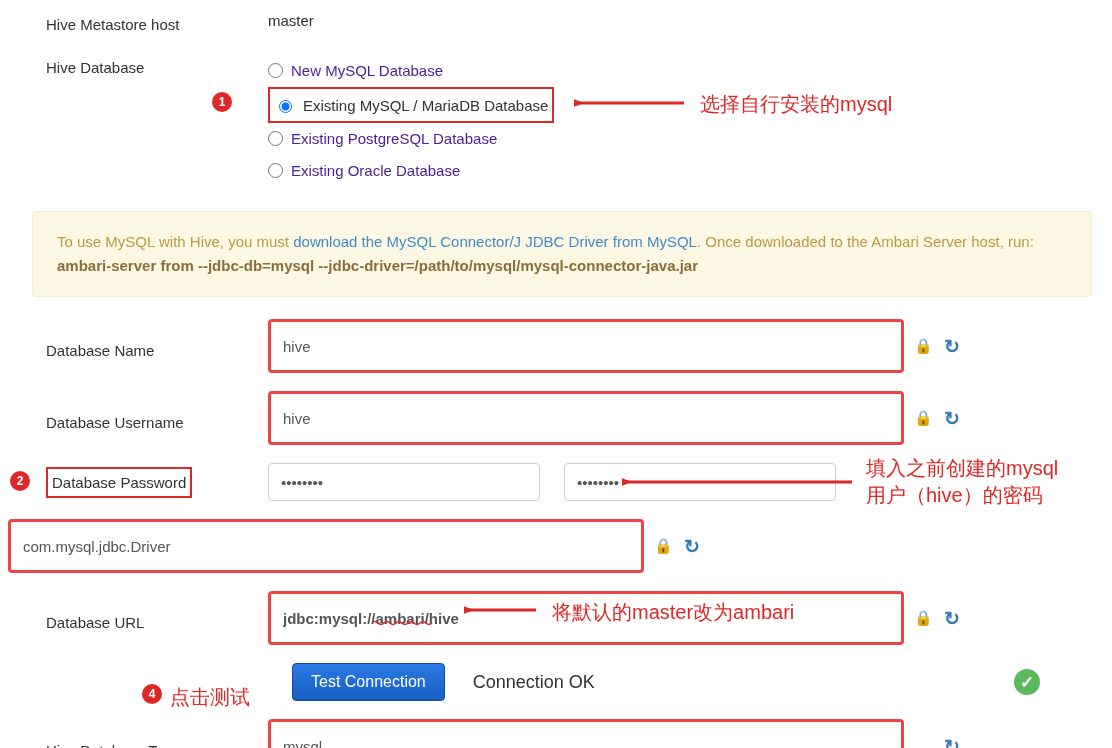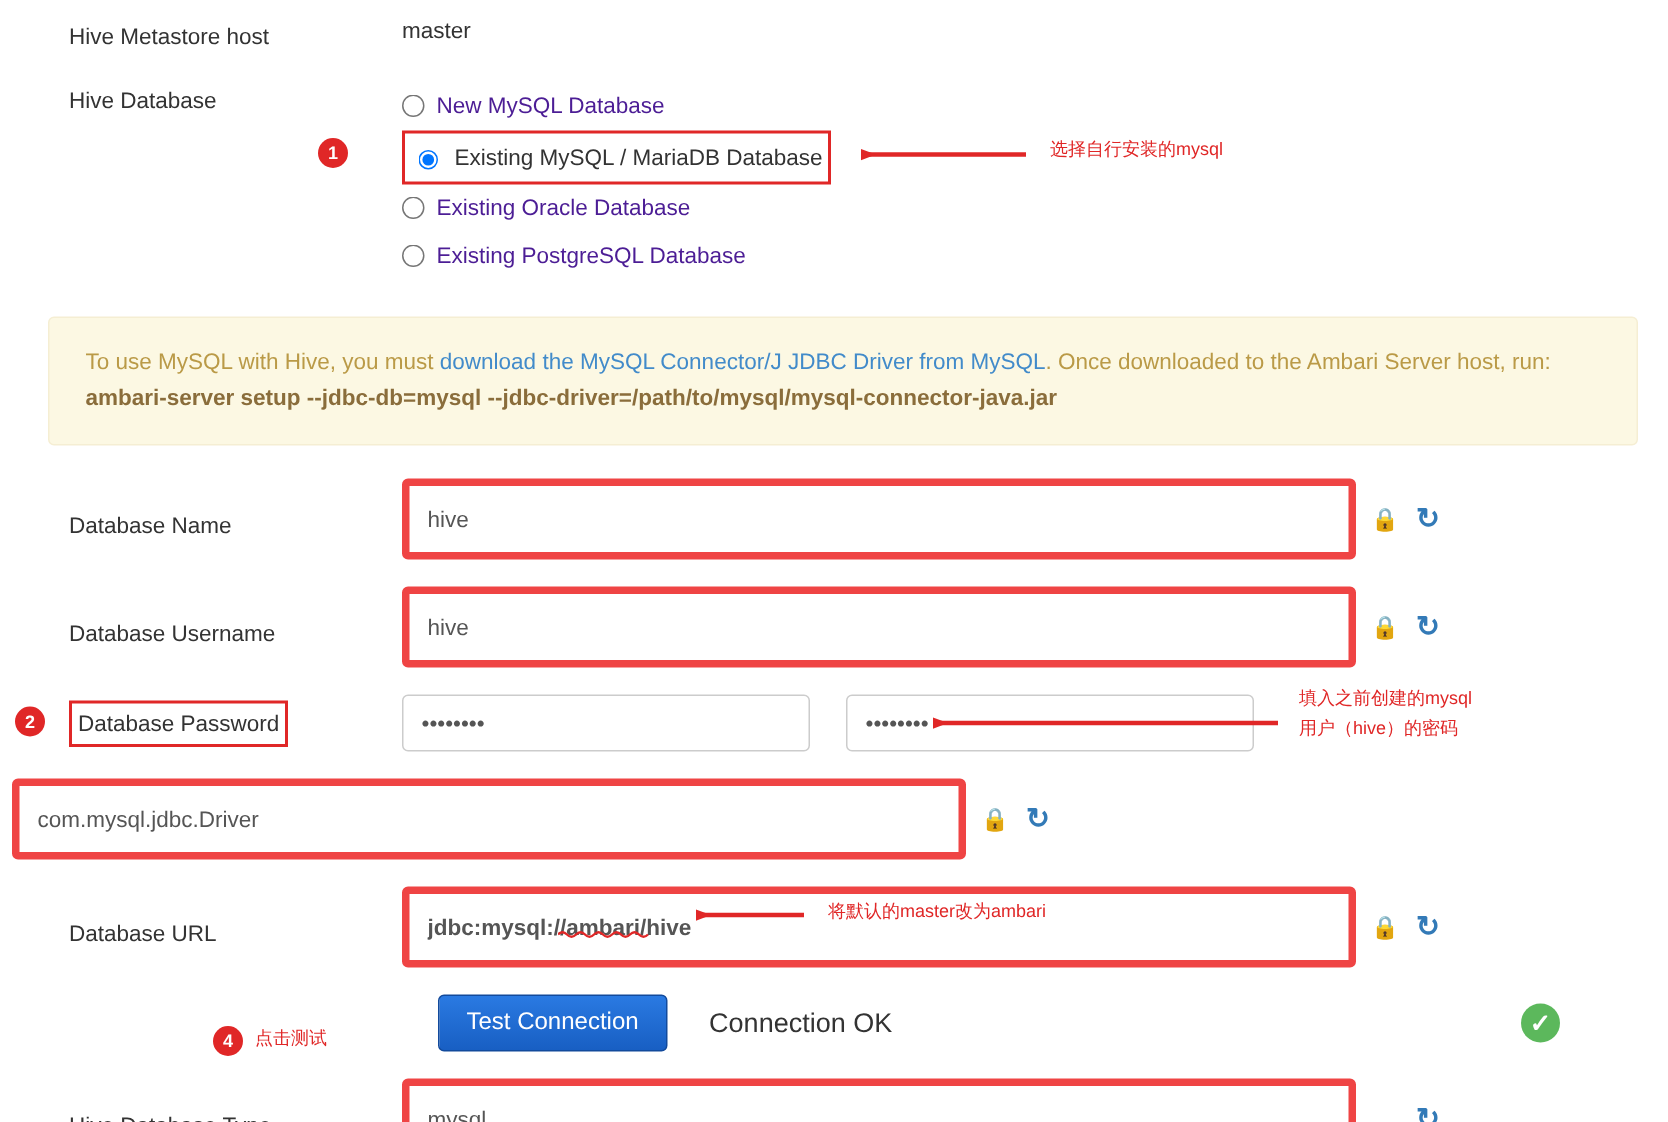--- a/index.html
+++ b/index.html
@@ -61,21 +61,21 @@
     border-radius: 50%;
     background: #e02727;
     color: #fff;
     font-size: 12px;
     font-weight: bold;
     display: flex;
     align-items: center;
     justify-content: center;
     position: absolute;
   }
-  .red-annot-text { color: #e02727; font-size: 12px; }
+  .red-annot-text { color: #e02727; font-size: 20px; }
   .arrow-svg { position: absolute; }
 
   
   .info-box {
     background: #fcf8e3;
     border: 1px solid #f5eed3;
     border-radius: 4px;
     padding: 18px 24px;
     margin: 24px 0 22px 24px;
     color: #ba9a47;
@@ -88,21 +88,21 @@
   
   .input-row { display:flex; align-items:center; margin-bottom: 18px; }
   .input-row .label-col { padding-top: 8px; }
   .input-row .field-col {
     display: flex;
     align-items: center;
     gap: 10px;
     flex: 1;
   }
   .text-input {
-    border: 5px solid #ef4444;
+    border: 3px solid #ef4444;
     border-radius: 4px;
     padding: 8px 12px;
     font-size: 15px;
     color: #555;
     width: 636px;
     height: 54px;
   }
   .text-input-half {
     border: 1px solid #ccc;
     border-radius: 4px;
@@ -195,32 +195,32 @@
               <path d="M8,0 L0,3 L8,6 Z" fill="#e02727"></path>
             </marker>
           </defs>
         <line x1="110" y1="11" x2="4" y2="11" stroke="#e02727" stroke-width="3" marker-end="url(#ah1)"></line>
       </svg>
       <span class="red-annot-text" style="position:absolute; left:432px; top:4px;">选择自行安装的mysql</span>
     </div>
 
     <div class="radio-item">
       <input type="radio" name="hdb" style="">
-      <span class="radio-label">Existing Oracle Database</span>
+      <span class="radio-label">Existing PostgreSQL Database</span>
     </div>
     <div class="radio-item">
       <input type="radio" name="hdb" style="">
-      <span class="radio-label">Existing PostgreSQL Database</span>
+      <span class="radio-label">Existing Oracle Database</span>
     </div>
   </div>
 </div>
 
 <div class="info-box">
   <span>To use MySQL with Hive, you must </span><a href="#">download the MySQL Connector/J JDBC Driver from MySQL</a><span>. Once downloaded to the Ambari Server host, run:</span><br>
-  <span class="code-cmd">ambari-server setup --jdbc-db=mysql --jdbc-driver=/path/to/mysql/mysql-connector-java.jar</span>
+  <span class="code-cmd">ambari-server from --jdbc-db=mysql --jdbc-driver=/path/to/mysql/mysql-connector-java.jar</span>
 </div>
 
 <div class="input-row">
   <div class="label-col">Database Name</div>
   <div class="field-col">
     <input class="text-input" value="hive" style="">
     <span class="icon-lock">🔒</span>
     <span class="icon-refresh">↻</span>
   </div>
 </div>

